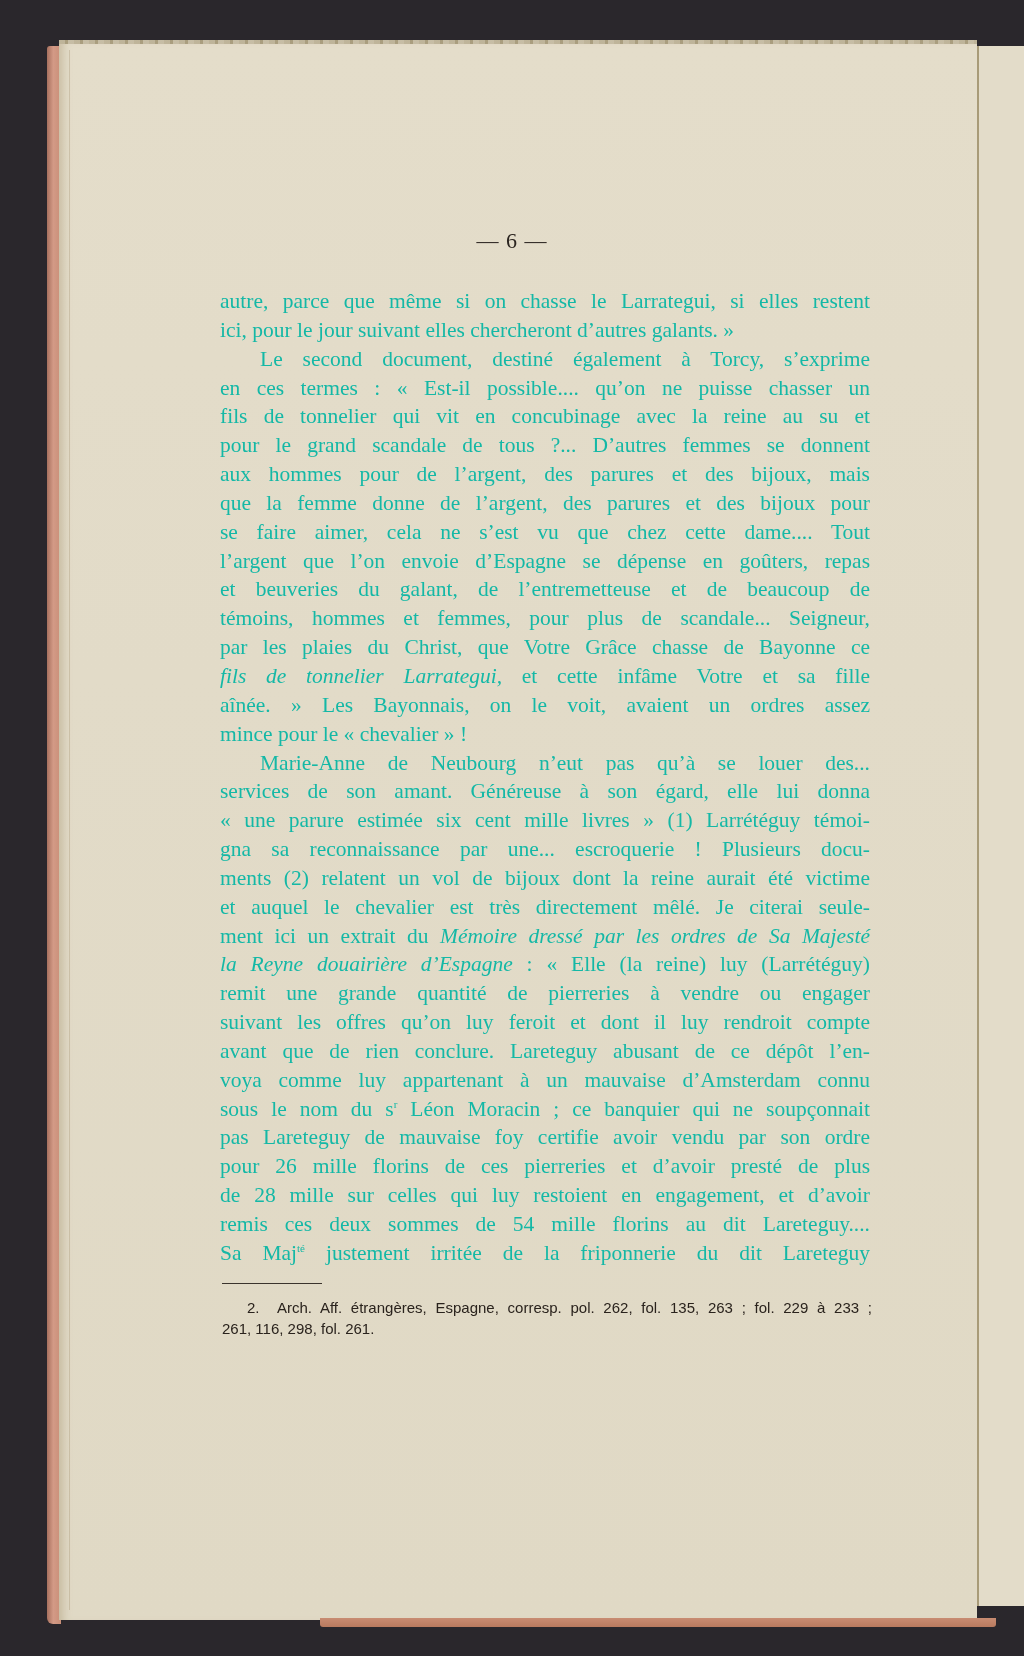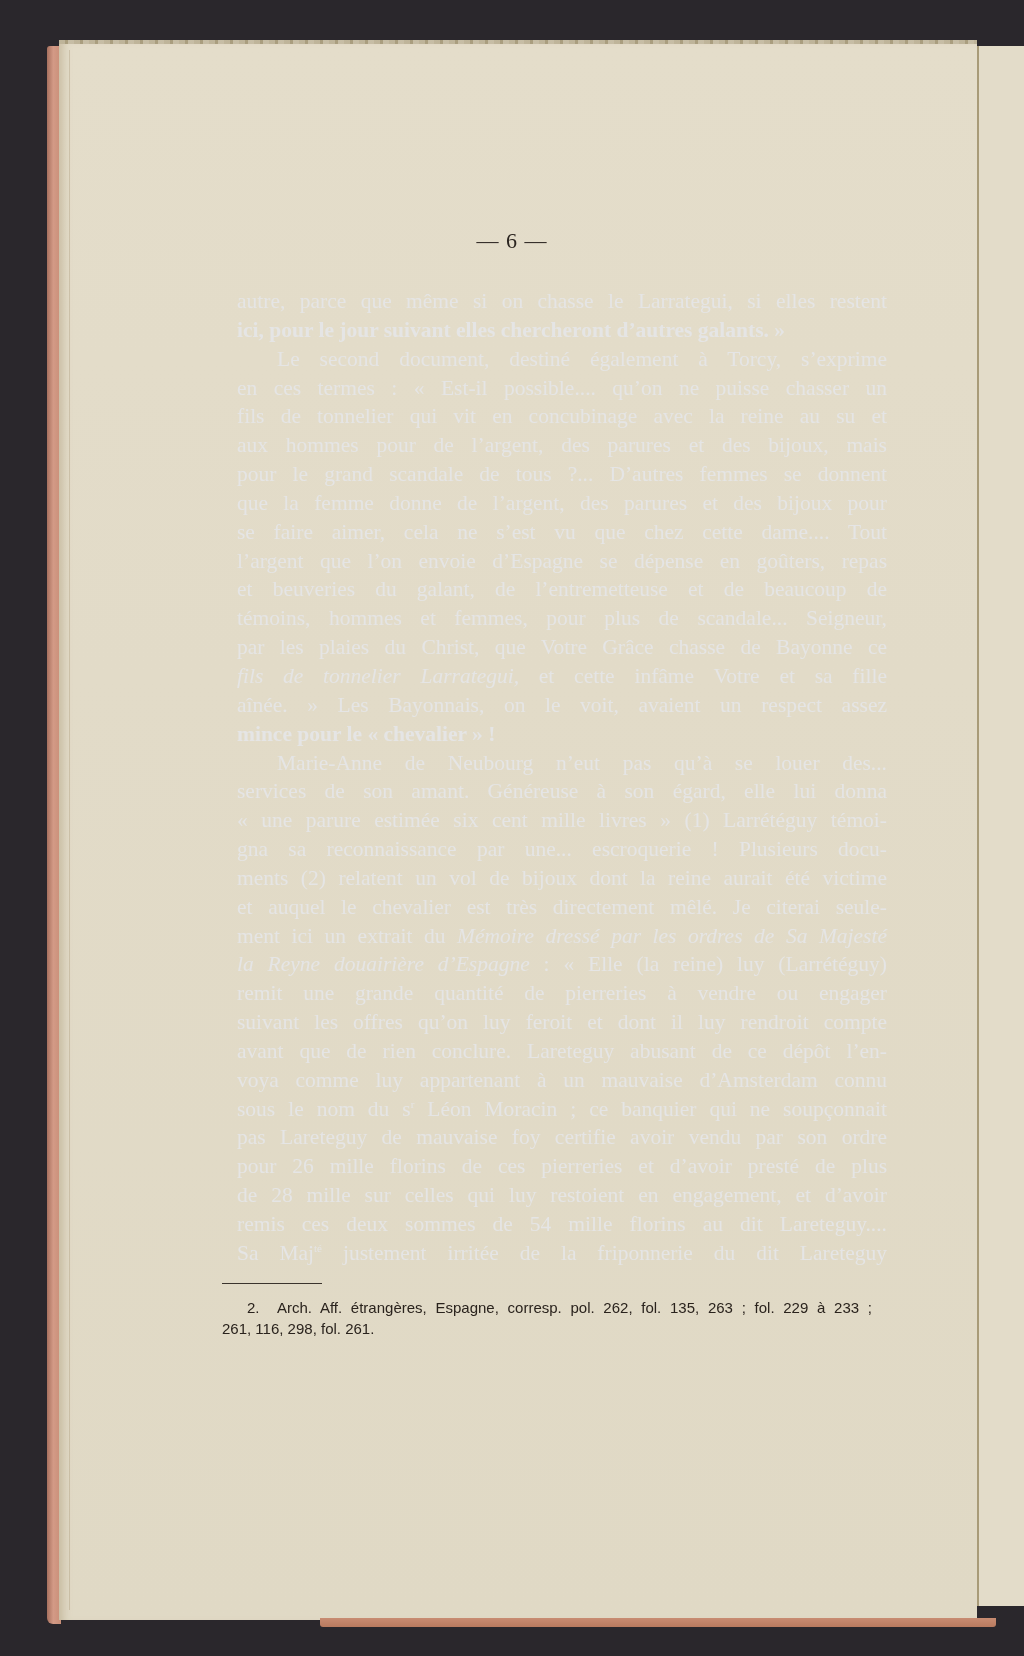--- a/index.html
+++ b/index.html
@@ -35,29 +35,29 @@
   .next-page {
     position: absolute; left: 977px; top: 46px; width: 60px; height: 1560px;
     background: #e3dcc9;
     border-left: 2px solid #a89b78;
   }
   .page-number {
     position: absolute; left: 0; width: 1024px; top: 228px; text-align: center;
     font-size: 22px; color: #2b2520; letter-spacing: 1px;
   }
   .body-text {
-    position: absolute; left: 237px; top: 287px; width: 650px;
-    color: #e5e5e5; font-size: 21.5px; line-height: 28.85px;
+    position: absolute; left: 220px; top: 287px; width: 650px;
+    color: #14b8a6; font-size: 21.5px; line-height: 28.85px;
   }
   .line {
     display: block; white-space: nowrap; text-align: justify; text-align-last: justify;
     height: 28.85px;
   }
   .line.indent { padding-left: 40px; }
-  .line.last { text-align-last: left; font-weight: bold; }
+  .line.last { text-align-last: left; }
   .line i { font-style: italic; }
   sup { font-size: 11px; vertical-align: 8px; line-height: 0; }
   .fn-rule {
     position: absolute; left: 222px; top: 1283px; width: 100px; height: 1px;
     background: #3a332c;
   }
   .footnotes {
     position: absolute; left: 222px; top: 1297px; width: 650px;
     color: #2a231d; font-family: "Liberation Sans", "DejaVu Sans", sans-serif;
     font-size: 15px;
@@ -78,30 +78,30 @@
 <div class="cover-bottom"></div>
 
 <div class="page-number">— 6 —</div>
 
 <div class="body-text">
   <span class="line">autre, parce que même si on chasse le Larrategui, si elles restent</span>
   <span class="line last">ici, pour le jour suivant elles chercheront d’autres galants. »</span>
   <span class="line indent">Le second document, destiné également à Torcy, s’exprime</span>
   <span class="line">en ces termes : « Est-il possible.... qu’on ne puisse chasser un</span>
   <span class="line">fils de tonnelier qui vit en concubinage avec la reine au su et</span>
+  <span class="line">pour le grand scandale de tous ?... D’autres femmes se donnent</span>
   <span class="line">aux hommes pour de l’argent, des parures et des bijoux, mais</span>
-  <span class="line">pour le grand scandale de tous ?... D’autres femmes se donnent</span>
   <span class="line">que la femme donne de l’argent, des parures et des bijoux pour</span>
   <span class="line">se faire aimer, cela ne s’est vu que chez cette dame.... Tout</span>
   <span class="line">l’argent que l’on envoie d’Espagne se dépense en goûters, repas</span>
   <span class="line">et beuveries du galant, de l’entremetteuse et de beaucoup de</span>
   <span class="line">témoins, hommes et femmes, pour plus de scandale... Seigneur,</span>
   <span class="line">par les plaies du Christ, que Votre Grâce chasse de Bayonne ce</span>
   <span class="line"><i>fils de tonnelier Larrategui,</i><span> et cette infâme Votre et sa fille</span></span>
-  <span class="line">aînée. » Les Bayonnais, on le voit, avaient un respect assez</span>
+  <span class="line">aînée. » Les Bayonnais, on le voit, avaient un ordres assez</span>
   <span class="line last">mince pour le « chevalier » !</span>
   <span class="line indent">Marie-Anne de Neubourg n’eut pas qu’à se louer des...</span>
   <span class="line">services de son amant. Généreuse à son égard, elle lui donna</span>
   <span class="line">« une parure estimée six cent mille livres » (1) Larrétéguy témoi-</span>
   <span class="line">gna sa reconnaissance par une... escroquerie ! Plusieurs docu-</span>
   <span class="line">ments (2) relatent un vol de bijoux dont la reine aurait été victime</span>
   <span class="line">et auquel le chevalier est très directement mêlé. Je citerai seule-</span>
   <span class="line"><span>ment ici un extrait du </span><i>Mémoire dressé par les ordres de Sa Majesté</i></span>
   <span class="line"><i>la Reyne douairière d’Espagne</i><span> : « Elle (la reine) luy (Larrétéguy)</span></span>
   <span class="line">remit une grande quantité de pierreries à vendre ou engager</span>

